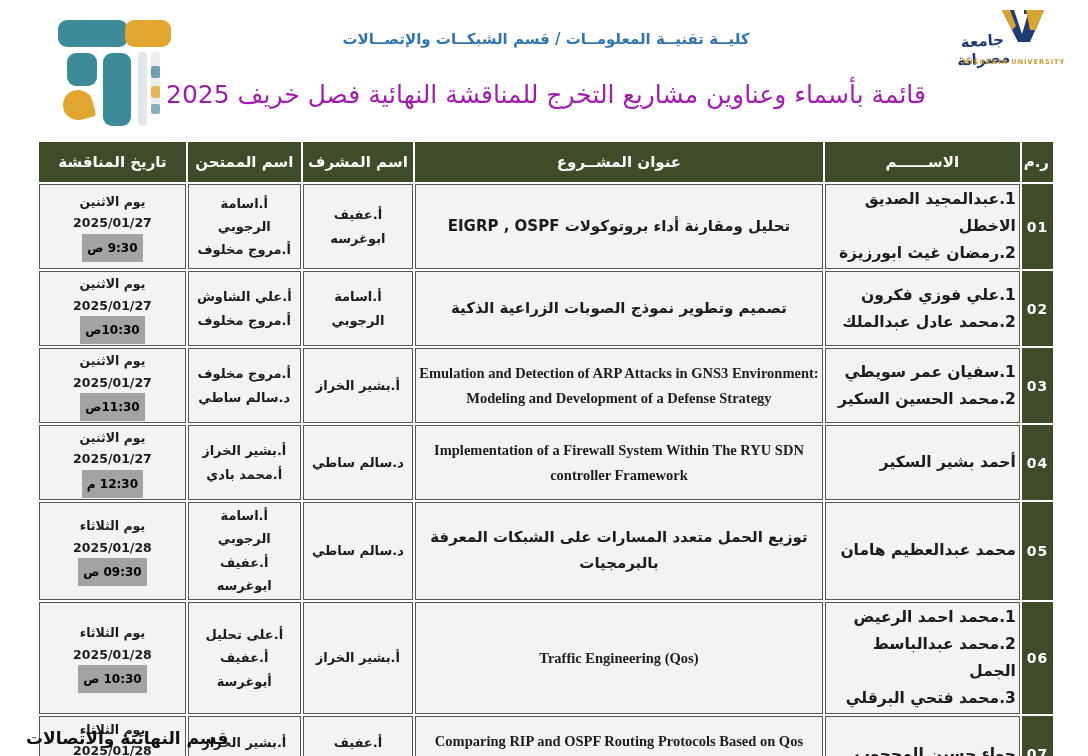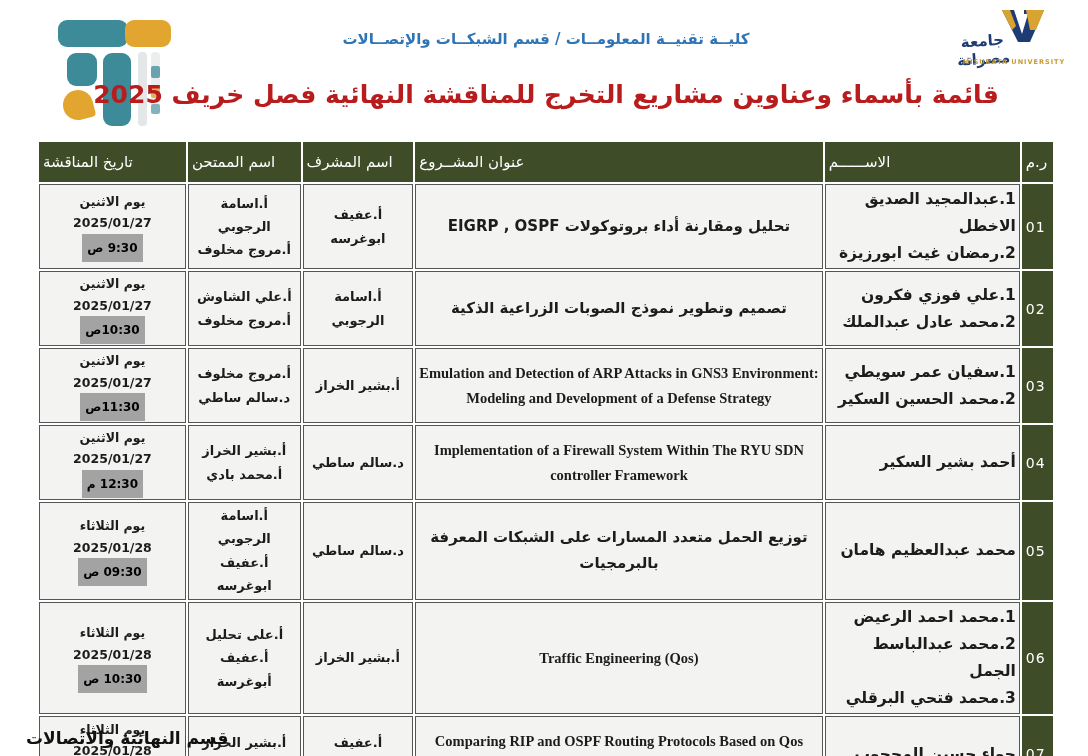--- a/index.html
+++ b/index.html
@@ -26,32 +26,32 @@
     position:absolute;left:340px;top:30px;width:412px;text-align:center;
     direction:rtl;color:var(--blue);font-weight:bold;font-size:15px;letter-spacing:0;
   }
   .uni-logo{position:absolute;left:948px;top:8px;width:132px;height:62px;}
   .uni-emblem{position:absolute;left:52px;top:0px;}
   .uni-ar{position:absolute;left:0px;top:24px;width:70px;direction:rtl;color:#1f3b73;font-weight:bold;font-size:15px;text-align:center;transform:rotate(-4deg);}
   .uni-en{position:absolute;left:0px;top:50px;width:132px;text-align:center;color:#c99a2e;font-size:6.5px;font-weight:bold;letter-spacing:1px;}
 
   .page-title{
     position:absolute;left:37px;top:80px;width:1018px;text-align:center;direction:rtl;
-    font-size:25px;font-weight:bold;color:#b91c1c;
+    font-size:25px;font-weight:normal;color:#a21caf;
   }
 
   
   table.sched{
     position:absolute;left:37px;top:140px;width:1018px;
     border-collapse:separate;border-spacing:2px;table-layout:fixed;direction:rtl;
   }
   table.sched td,table.sched th{padding:1px 3px;vertical-align:middle;overflow:hidden;}
   th.gh,td.gnum{
     background:var(--green);color:#ffffff;border:1px solid var(--green);
-    font-weight:normal;text-align:left;
+    font-weight:bold;text-align:center;
   }
   th.gh{font-size:15px;}
   td.gnum{font-size:14px;letter-spacing:1px;}
   td.cell{
     background:var(--cellbg);border:1px solid #555;text-align:center;color:#1c1c1c;
   }
   td.c-name{font-size:15.5px;font-weight:bold;line-height:1.75;text-align:right;}
   td.c-proj{font-size:15px;font-weight:bold;line-height:1.7;}
   td.c-proj.latin{font-family:"Liberation Serif",serif;font-size:14.5px;direction:ltr;}
   td.c-sup,td.c-exam{font-size:13px;font-weight:bold;line-height:1.8;}

